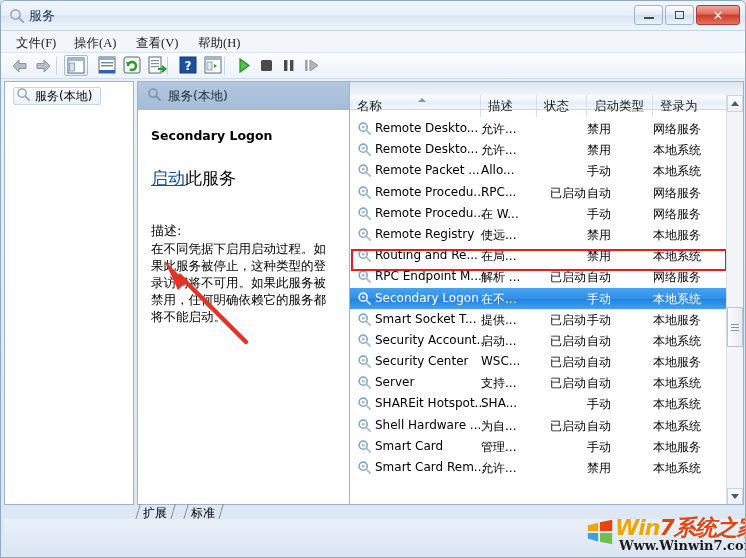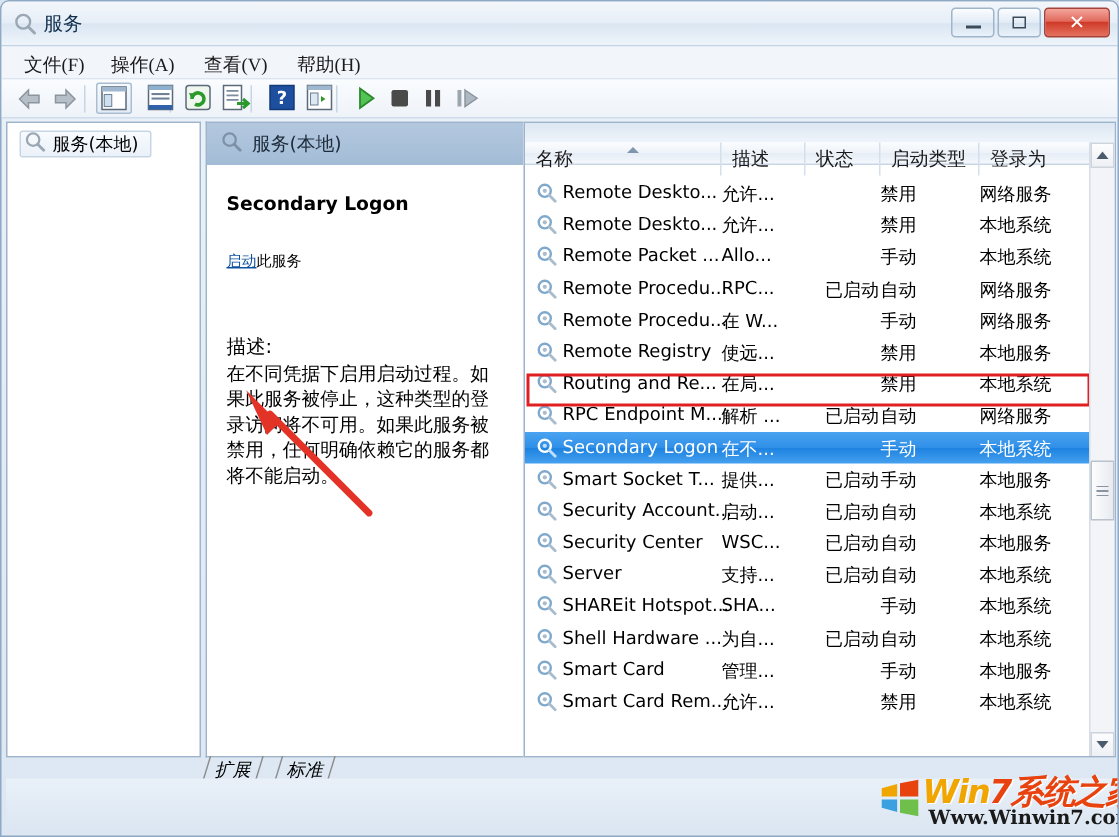--- a/index.html
+++ b/index.html
@@ -92,21 +92,21 @@
     position: absolute; left: 0; top: 0; width: 100%; height: 28px;
     background: linear-gradient(180deg,#b3c8df 0%,#a3bcd6 100%);
     display: flex; align-items: center; gap: 6px; padding-left: 9px;
   }
   .detail-header-text { font-size: 12.5px; color: #1d2c3c; }
   .svc-title {
     position: absolute; left: 13px; top: 46px;
     font-size: 12.5px; font-weight: bold; color: #000;
   }
   .svc-action {
-    position: absolute; left: 13px; top: 85px; font-size: 10px; color: #000;
+    position: absolute; left: 13px; top: 85px; font-size: 17px; color: #000;
   }
   .svc-action a { color: #1050a0; text-decoration: underline; cursor: pointer; }
   .desc-label { position: absolute; left: 13px; top: 140px; font-size: 13px; color: #000;}
   .desc-body {
     position: absolute; left: 13px; top: 158px; width: 186px;
     font-size: 12.5px; color: #000; line-height: 17px;
   }
   
   .list-pane {
     position: absolute; left: 345px; top: 0; width: 395px; height: 424px;
@@ -173,21 +173,20 @@
     background: linear-gradient(90deg,#fdfdfe,#e7eaf0);
     border: 1px solid #b9c2cd; border-radius: 1px;
     display: flex; align-items: center; justify-content: center;
   }
   .vs-grip { width: 8px; height: 7px;
     background: repeating-linear-gradient(180deg,#8a94a1 0,#8a94a1 1px,transparent 1px,transparent 3px); }
   
   .tabstrip {
     position: absolute; left: 133px; top: 503px; width: 120px; height: 20px;
     font-size: 12px;
-    font-style: italic;
   }
   .tab {
     position: absolute; top: 0; height: 18px; padding: 1px 9px 0 9px;
     color: #000; border-bottom: 1px solid #999;
   }
   .tab .lsl, .tab .rsl {
     position: absolute; top: 0; width: 1px; height: 19px; background: #8c8c8c;
   }
   .tab .lsl { left: 3px; transform: skewX(-17deg); }
   .tab .rsl { right: 3px; transform: skewX(-17deg); }

